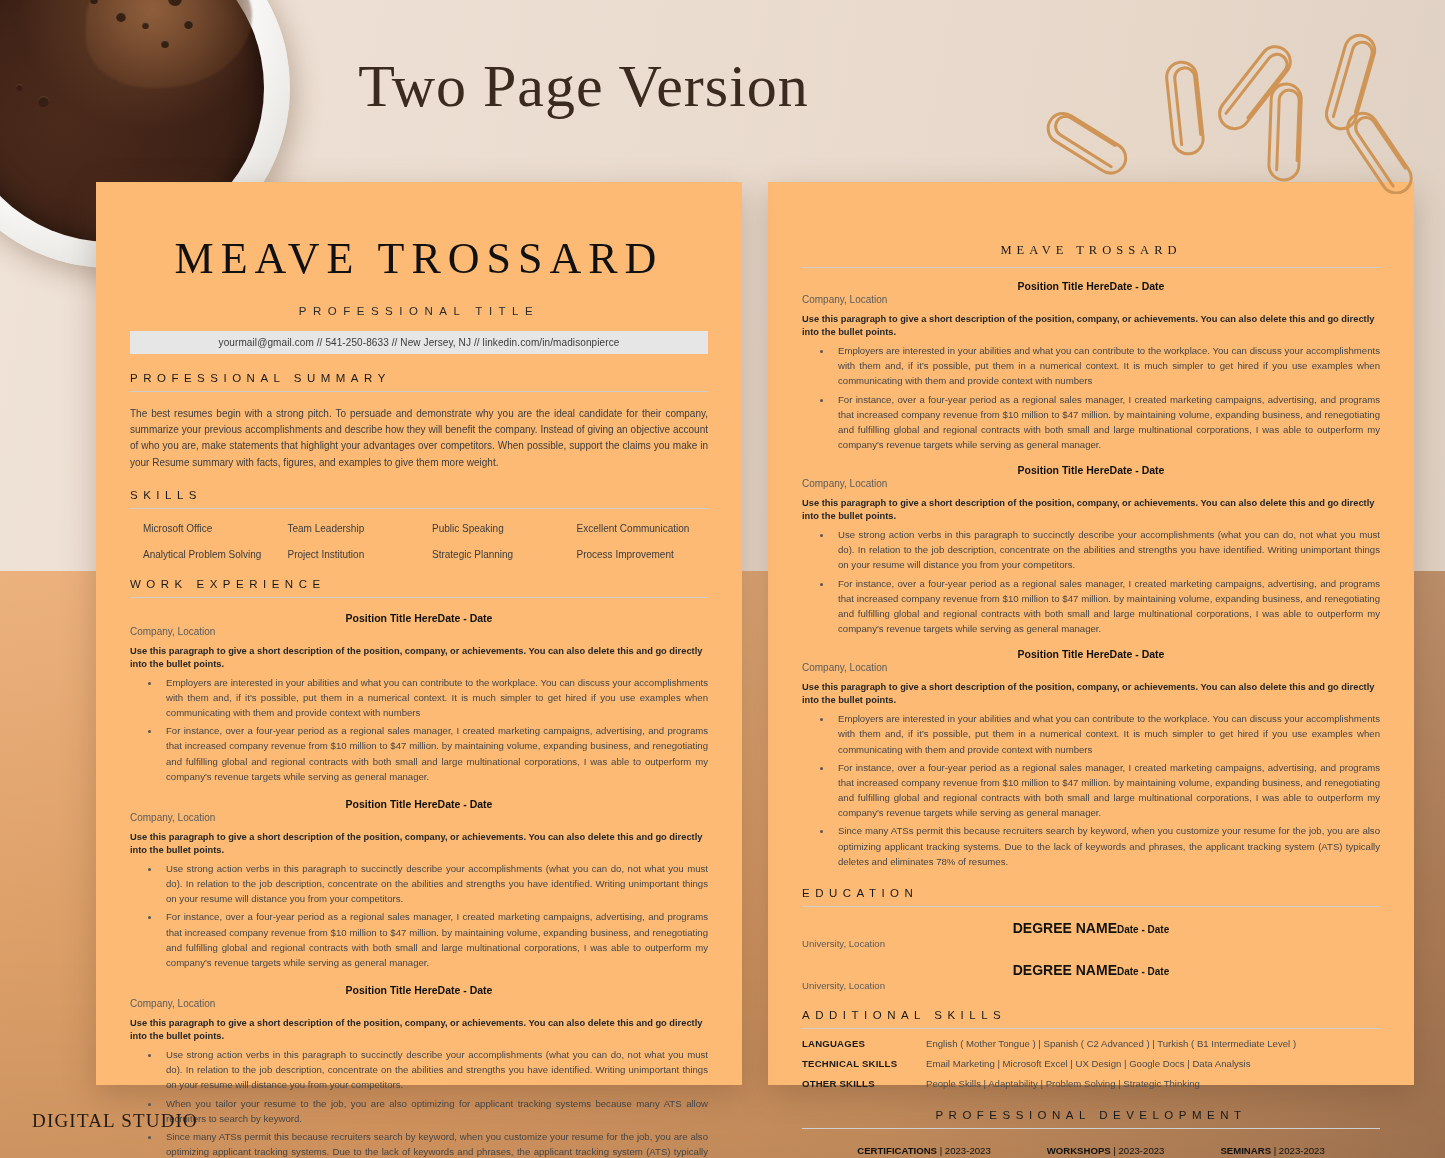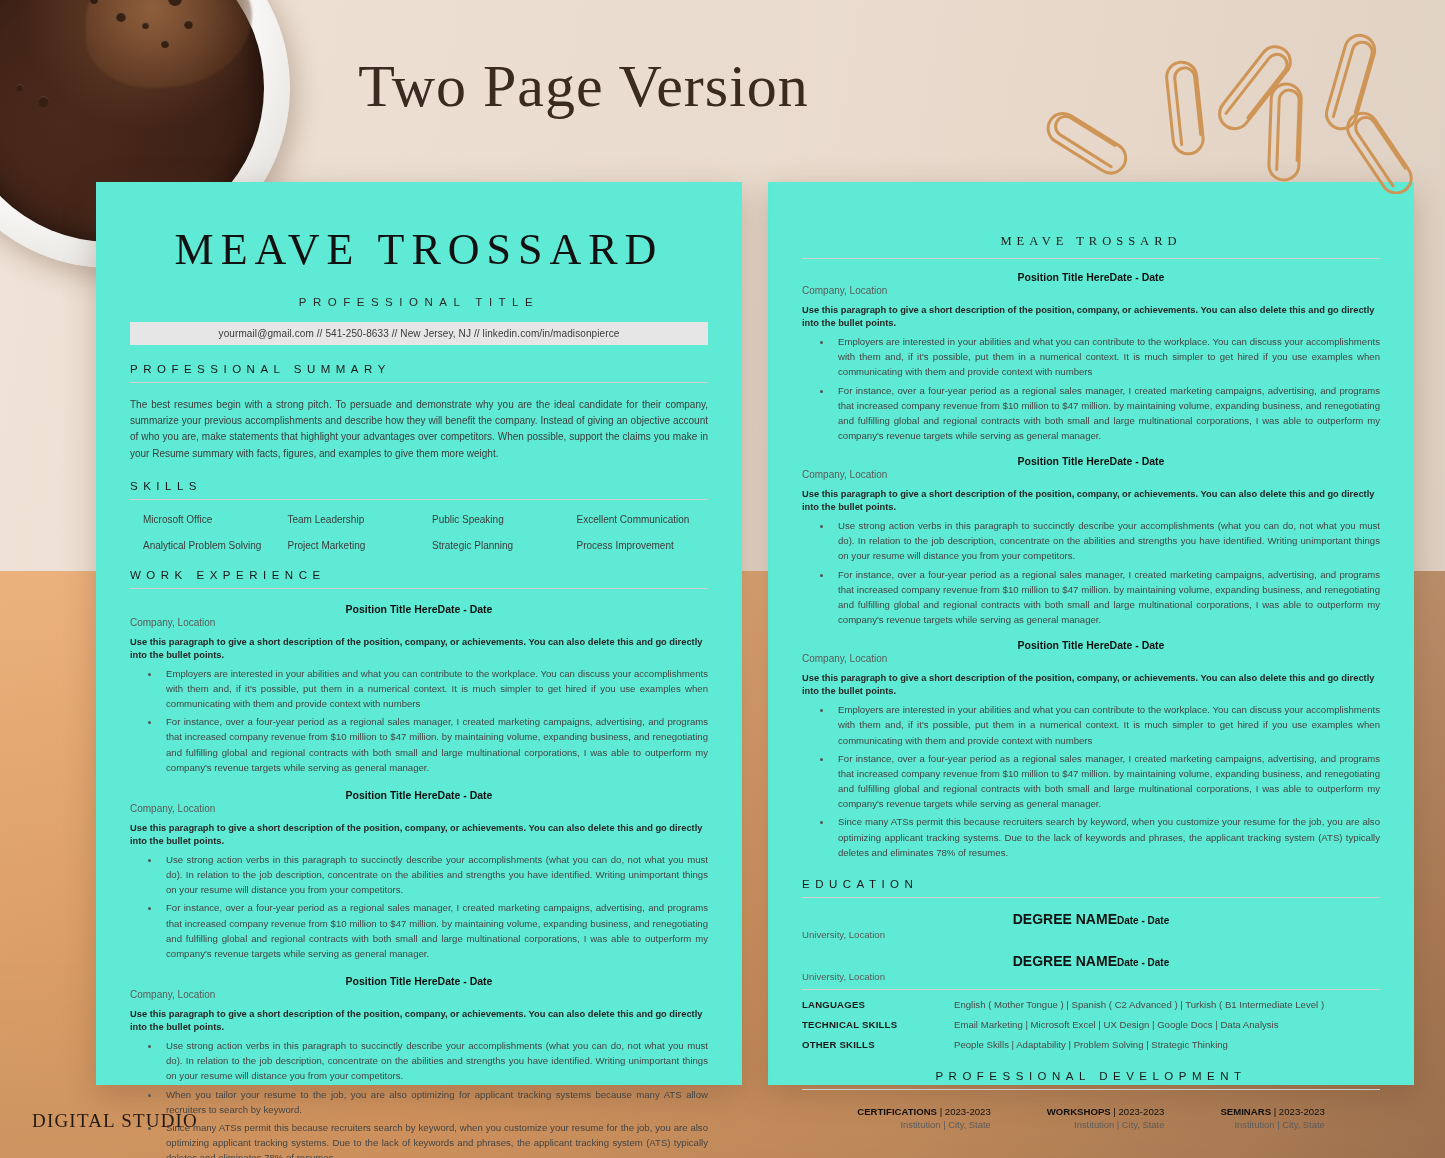--- a/index.html
+++ b/index.html
@@ -57,24 +57,24 @@
     transform: rotate(-16deg);
     z-index: 5;
   }
 
   
   .clips { position: absolute; left: 1030px; top: 14px; width: 400px; height: 180px; z-index: 4; }
 
   
   .page {
     position: absolute; top: 182px; width: 646px; height: 903px;
-    background: #5eead4;
+    background: #fdba74;
     box-shadow: 0 10px 30px rgba(90,60,40,0.28);
     z-index: 3;
-    padding: 4px 34px;
+    padding: 13px 34px;
   }
   .page1 { left: 96px; z-index: 7; }
   .page2 { left: 768px; }
 
   
   .name {
     font-family: "Liberation Serif", serif;
     font-size: 44px; letter-spacing: 7px; color: #111;
     text-align: center; margin-top: 42px; line-height: 1;
   }
@@ -129,21 +129,21 @@
   .p2-entry { margin-top: 12px; }
 
   
   .edu-row { margin-top: 13px; }
   .edu-name { font-size: 14px; font-weight: bold; color: #111; }
   .edu-date { font-size: 10px; font-weight: bold; color: #111; }
   .edu-sub { font-size: 9.6px; color: #5b5b5b; margin-top: 2px; }
 
   
   .as-row { display: flex; margin-top: 9px; }
-  .as-label { width: 152px; font-size: 9.6px; font-weight: bold; color: #1a1a1a; letter-spacing: 0.2px; }
+  .as-label { width: 124px; font-size: 9.6px; font-weight: bold; color: #1a1a1a; letter-spacing: 0.2px; }
   .as-val { font-size: 9.6px; color: #4a4a4a; }
 
   .pd-head {
     font-size: 11.5px; letter-spacing: 5.5px; color: #1a1a1a;
     text-align: center; margin-top: 20px;
   }
   .pd-grid { display: flex; justify-content: center; gap: 56px; margin-top: 16px; text-align: right; }
   .pd-col { }
   .pd-title { font-size: 9.6px; color: #111; }
   .pd-title b { font-weight: bold; }
@@ -228,21 +228,21 @@
   <div class="summary">The best resumes begin with a strong pitch. To persuade and demonstrate why you are the ideal candidate for their company, summarize your previous accomplishments and describe how they will benefit the company. Instead of giving an objective account of who you are, make statements that highlight your advantages over competitors. When possible, support the claims you make in your Resume summary with facts, figures, and examples to give them more weight.</div>
 
   <div class="sec-head">SKILLS</div>
   <div class="sec-rule"></div>
   <div class="skills-grid" id="skills-grid">
       <div class="skill">Microsoft Office</div>
       <div class="skill">Team Leadership</div>
       <div class="skill">Public Speaking</div>
       <div class="skill">Excellent Communication</div>
       <div class="skill">Analytical Problem Solving</div>
-      <div class="skill">Project Marketing</div>
+      <div class="skill">Project Institution</div>
       <div class="skill">Strategic Planning</div>
       <div class="skill">Process Improvement</div>
     </div>
 
   <div class="sec-head">WORK EXPERIENCE</div>
   <div class="sec-rule"></div>
   <div id="p1-entries">
       <div class="entry">
         <div class="entry-head">
           <div class="pos-title">Position Title Here</div>
@@ -338,20 +338,21 @@
       </div>
       <div class="edu-row">
         <div class="entry-head">
           <div class="edu-name">DEGREE NAME</div>
           <div class="edu-date">Date - Date</div>
         </div>
         <div class="edu-sub">University, Location</div>
       </div>
     </div>
 
+  <div class="sec-head">ADDITIONAL SKILLS</div>
   <div class="sec-rule"></div>
   <div id="as-list">
       <div class="as-row">
         <div class="as-label">LANGUAGES</div>
         <div class="as-val">English ( Mother Tongue )  |  Spanish ( C2 Advanced )  |  Turkish ( B1 Intermediate Level )</div>
       </div>
       <div class="as-row">
         <div class="as-label">TECHNICAL SKILLS</div>
         <div class="as-val">Email Marketing  |  Microsoft Excel  |  UX Design  |  Google Docs  |  Data Analysis</div>
       </div>

